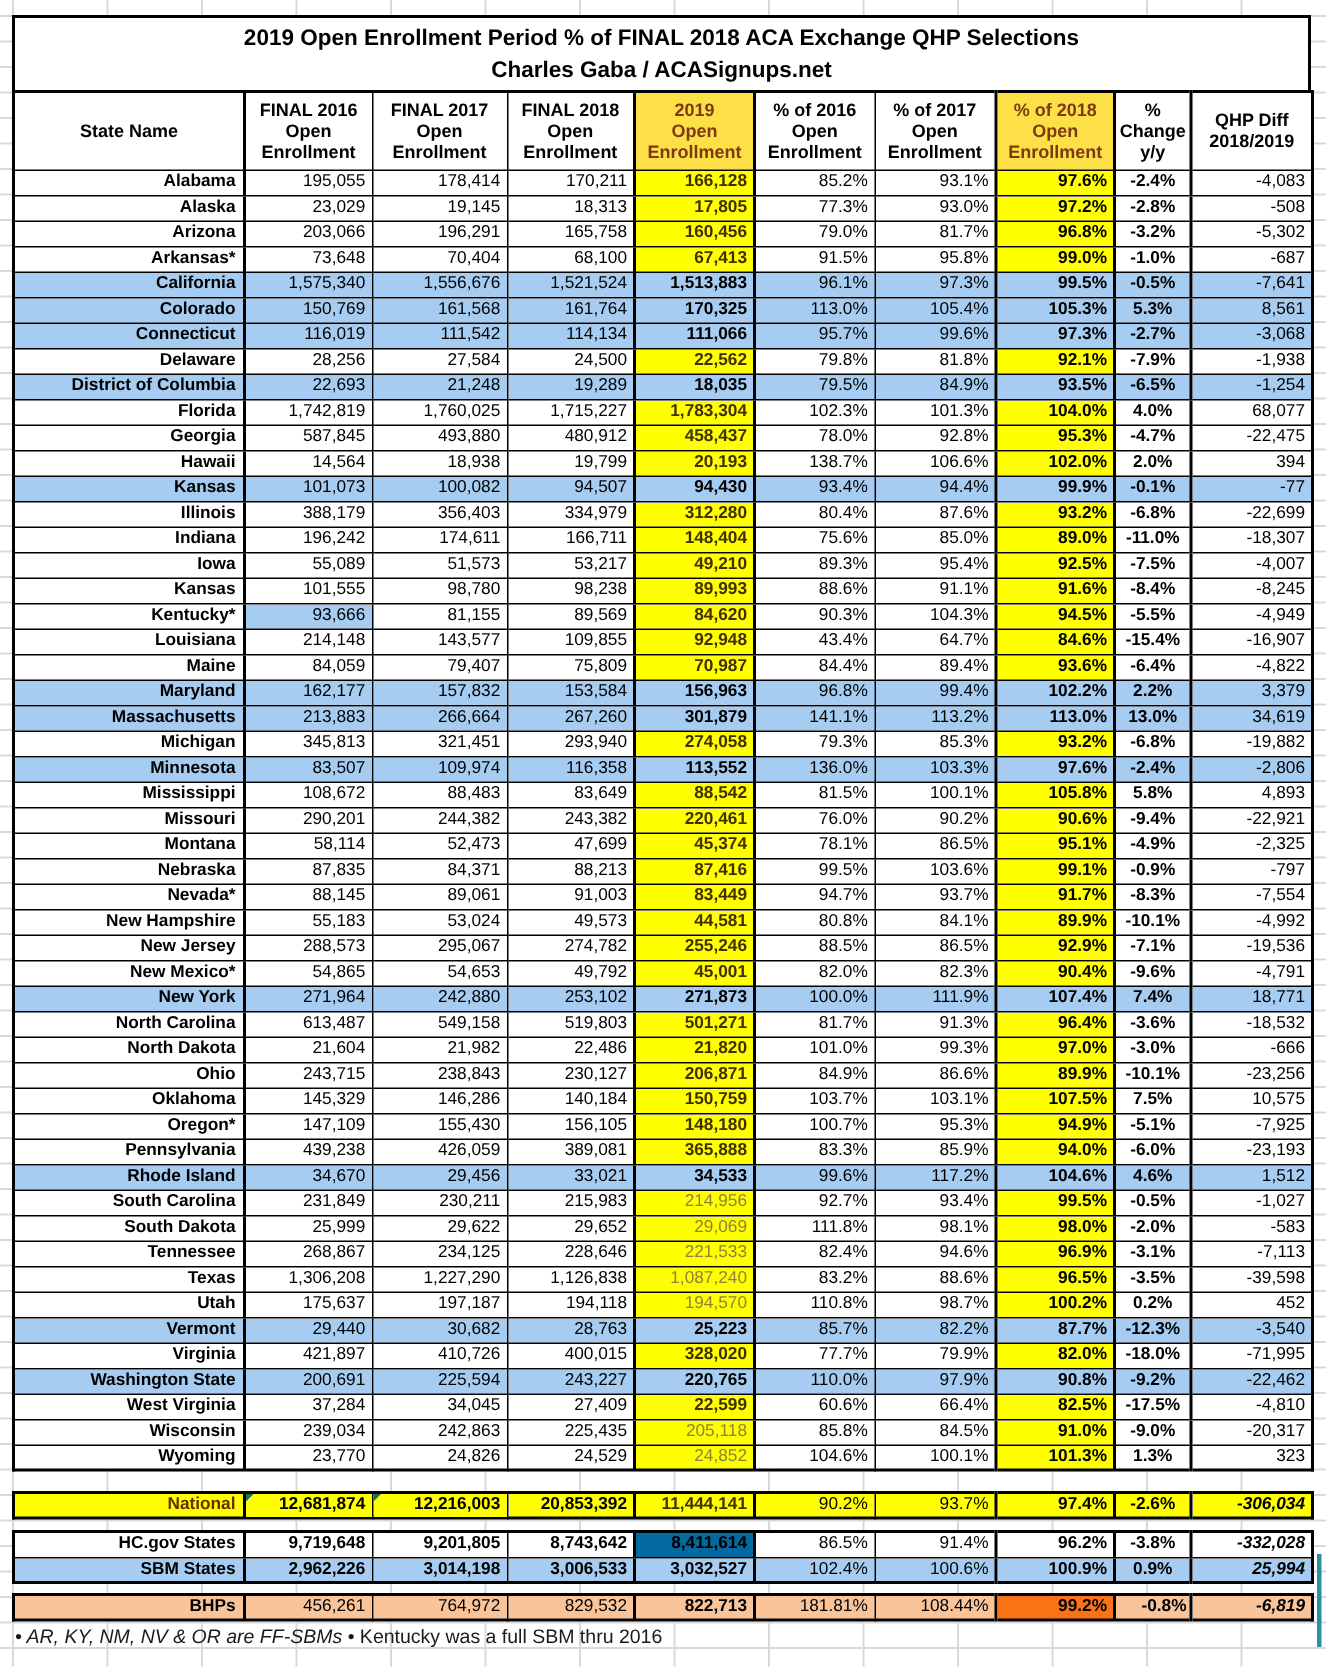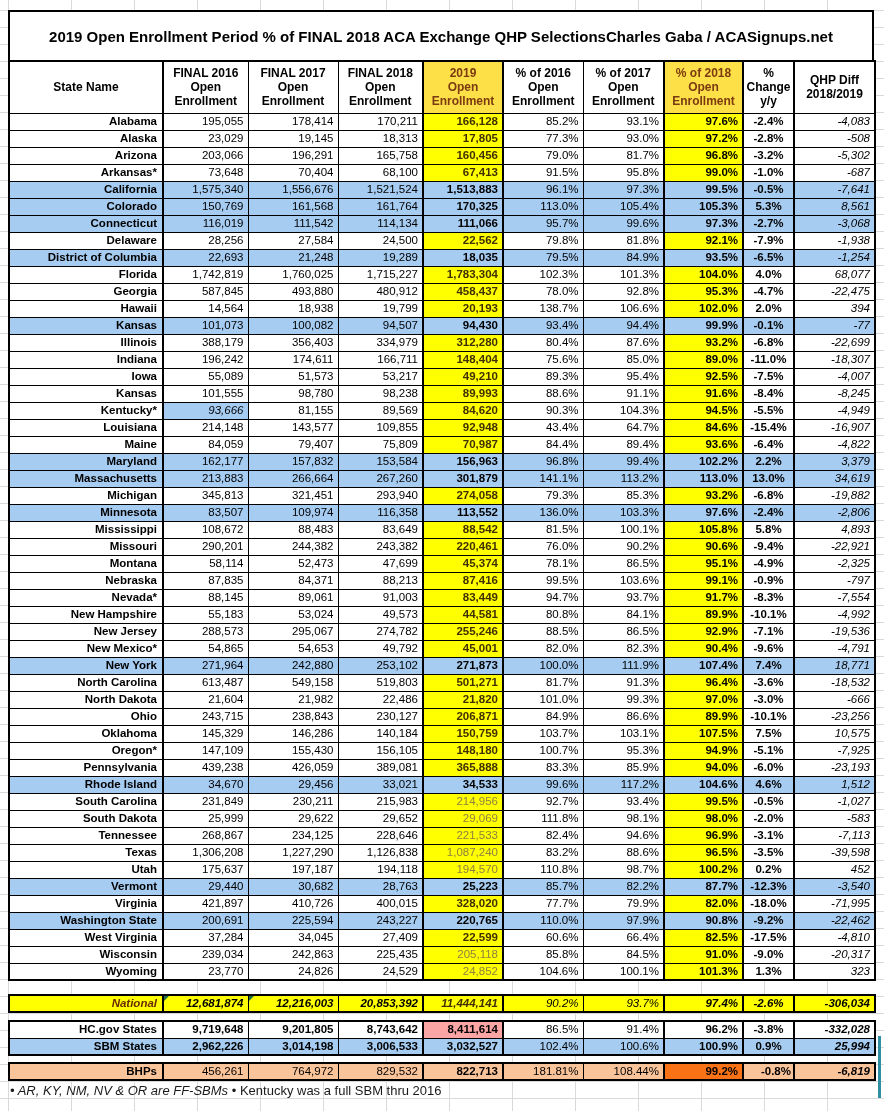--- a/index.html
+++ b/index.html
@@ -15,21 +15,21 @@
       linear-gradient(to right,#d9d9d9 1px,transparent 1px),
       linear-gradient(to bottom,#d9d9d9 1px,transparent 1px);
     background-size:63px 17px;
     background-position:8px 10px;
   }
   .sheet{position:absolute;left:8px;top:10px;width:866px;}
 
   .titlebox{
     box-sizing:border-box;border:2px solid #000;border-bottom:none;
     background:#fff;height:50px;
-    display:flex;flex-direction:row;justify-content:center;align-items:center;
+    display:flex;flex-direction:column;justify-content:center;align-items:center;
     text-align:center;font-weight:bold;font-size:15px;line-height:21px;color:#000;
   }
 
   table{border-collapse:collapse;table-layout:fixed;width:866px;background:#fff;}
   table{border:2px solid #000;}
   col.c0{width:154px}col.c1{width:85px}col.c2{width:90px}col.c3{width:85px}
   col.c4{width:80px}col.c5{width:80px}col.c6{width:81px}col.c7{width:79px}
   col.c8{width:51px}col.c9{width:81px}
 
   th,td{
@@ -48,43 +48,43 @@
   th:nth-child(5),td:nth-child(5){border-left:2px solid #000;border-right:2px solid #000;}
   th:nth-child(8),td:nth-child(8){border-left:2px solid #000;border-right:2px solid #000;}
   th:nth-child(9),td:nth-child(9){border-right:2px solid #000;}
 
   
   td{text-align:right;}
   td:nth-child(1){font-weight:bold;padding-right:5px;}
   td:nth-child(5){font-weight:bold;color:#403000;background:#FFFF00;}
   td:nth-child(8){font-weight:bold;background:#FFFF00;}
   td:nth-child(9){font-weight:bold;text-align:center;padding:0 2px;}
-  td:nth-child(10){font-style:italic;}
+  td:nth-child(10){}
 
   
   tr.sbm td{background:#A6CCF2;}
   tr.sbm td:nth-child(5){background:#A6CCF2;color:#000;}
   tr.sbm td:nth-child(8){background:#A6CCF2;}
   
-  tr.ky td:nth-child(2){background:#A6CCF2;font-style:italic;}
+  tr.ky td:nth-child(2){background:#A6CCF2;}
   
   tr.prelim td:nth-child(5){font-weight:normal;color:#8e8040;}
 
   
   .totals{margin-top:0;}
-  table.national td{background:#FFFF00;font-weight:bold;font-style:italic;}
+  table.national td{background:#FFFF00;font-weight:bold;}
   table.national td:nth-child(5),table.national td:nth-child(8){background:#FFFF00;}
   table.national td:nth-child(1){color:#6b2a00;}
   table.national td:nth-child(6),table.national td:nth-child(7){font-weight:normal;}
   table.national td:nth-child(10){font-style:italic;}
 
   table.gov td{font-weight:bold;}
   table.gov td:nth-child(6),table.gov td:nth-child(7){font-weight:normal;}
   table.gov tr.sbm td{background:#A6CCF2;}
-  table.gov td:nth-child(5){color:#000;background:#fca5a5;}
+  table.gov td:nth-child(5){color:#000;background:#0369a1;}
   table.gov tr.sbm td:nth-child(5),table.gov tr.sbm td:nth-child(8){background:#A6CCF2;}
   table.gov td:nth-child(8){background:#fff;}
   table.gov td:nth-child(10){font-style:italic;}
 
   table.bhp td{background:#FAC49A;font-weight:normal;text-align:right;}
   table.bhp td:nth-child(1){font-weight:bold;}
   table.bhp td:nth-child(5){background:#FAC49A;color:#000;font-weight:bold;}
   table.bhp td:nth-child(8){background:#f97316;font-weight:bold;}
   table.bhp td:nth-child(9){font-weight:bold;}
   table.bhp td:nth-child(10){font-weight:bold;font-style:italic;}

